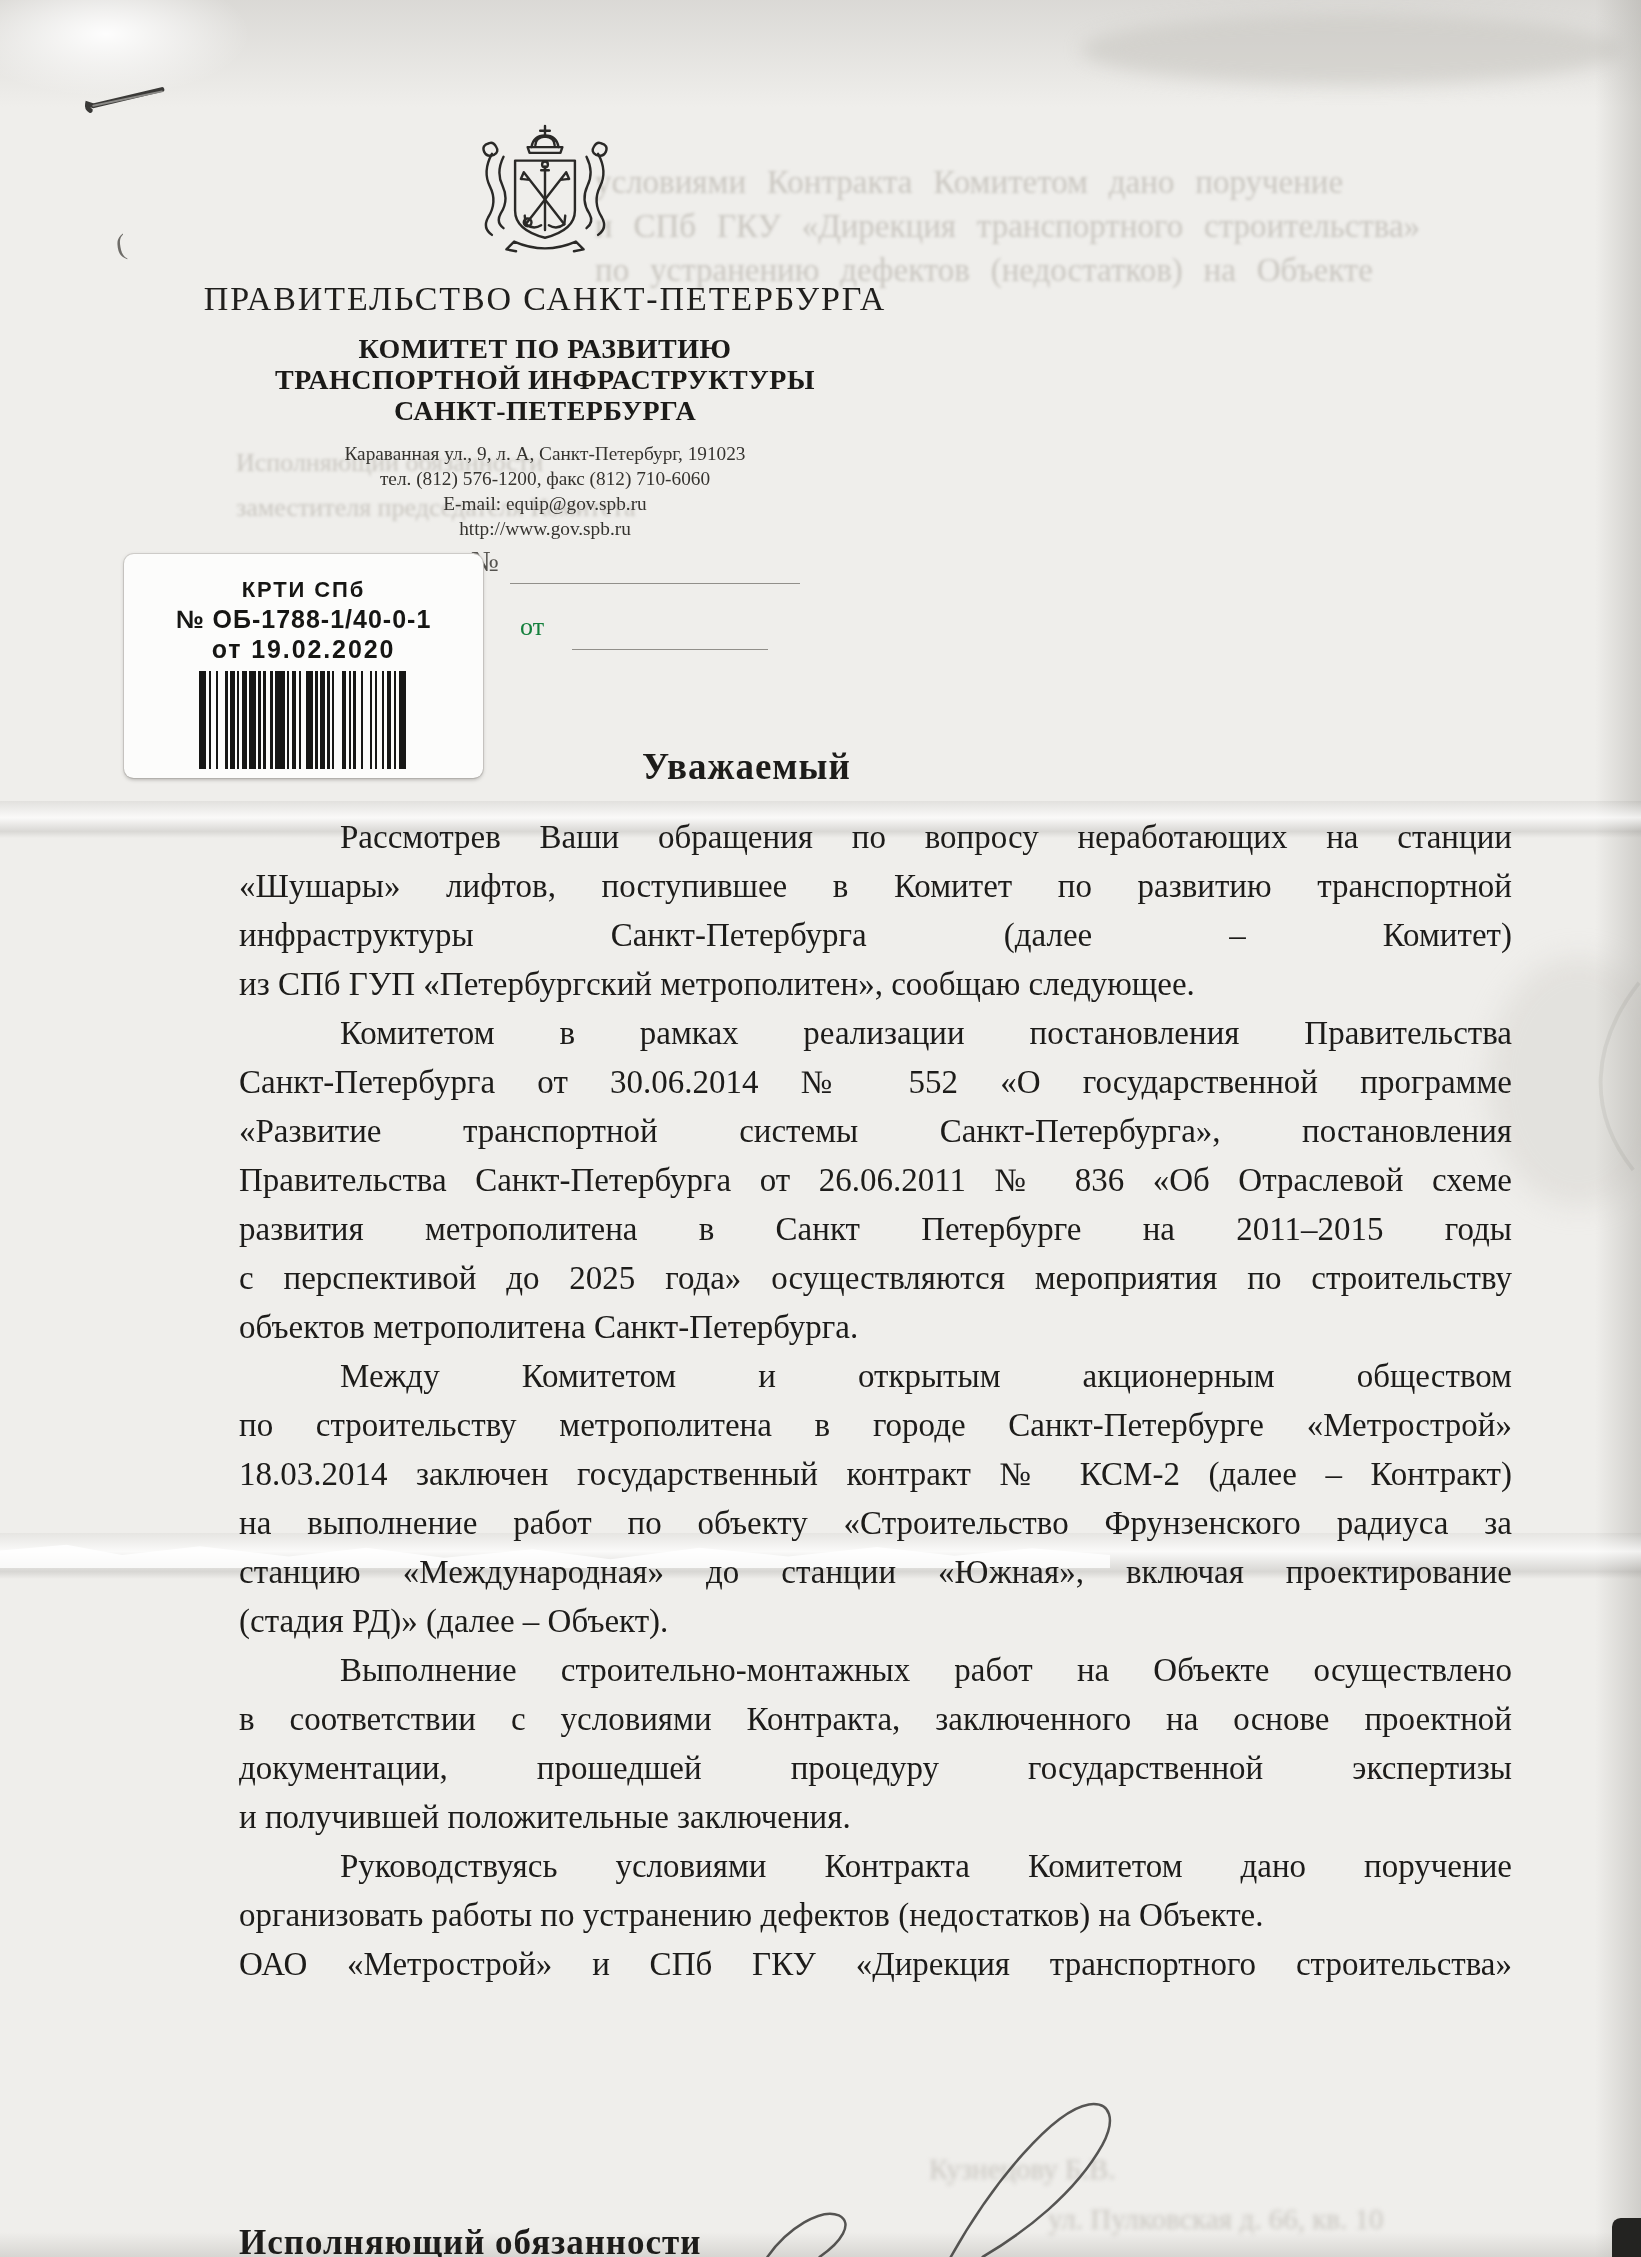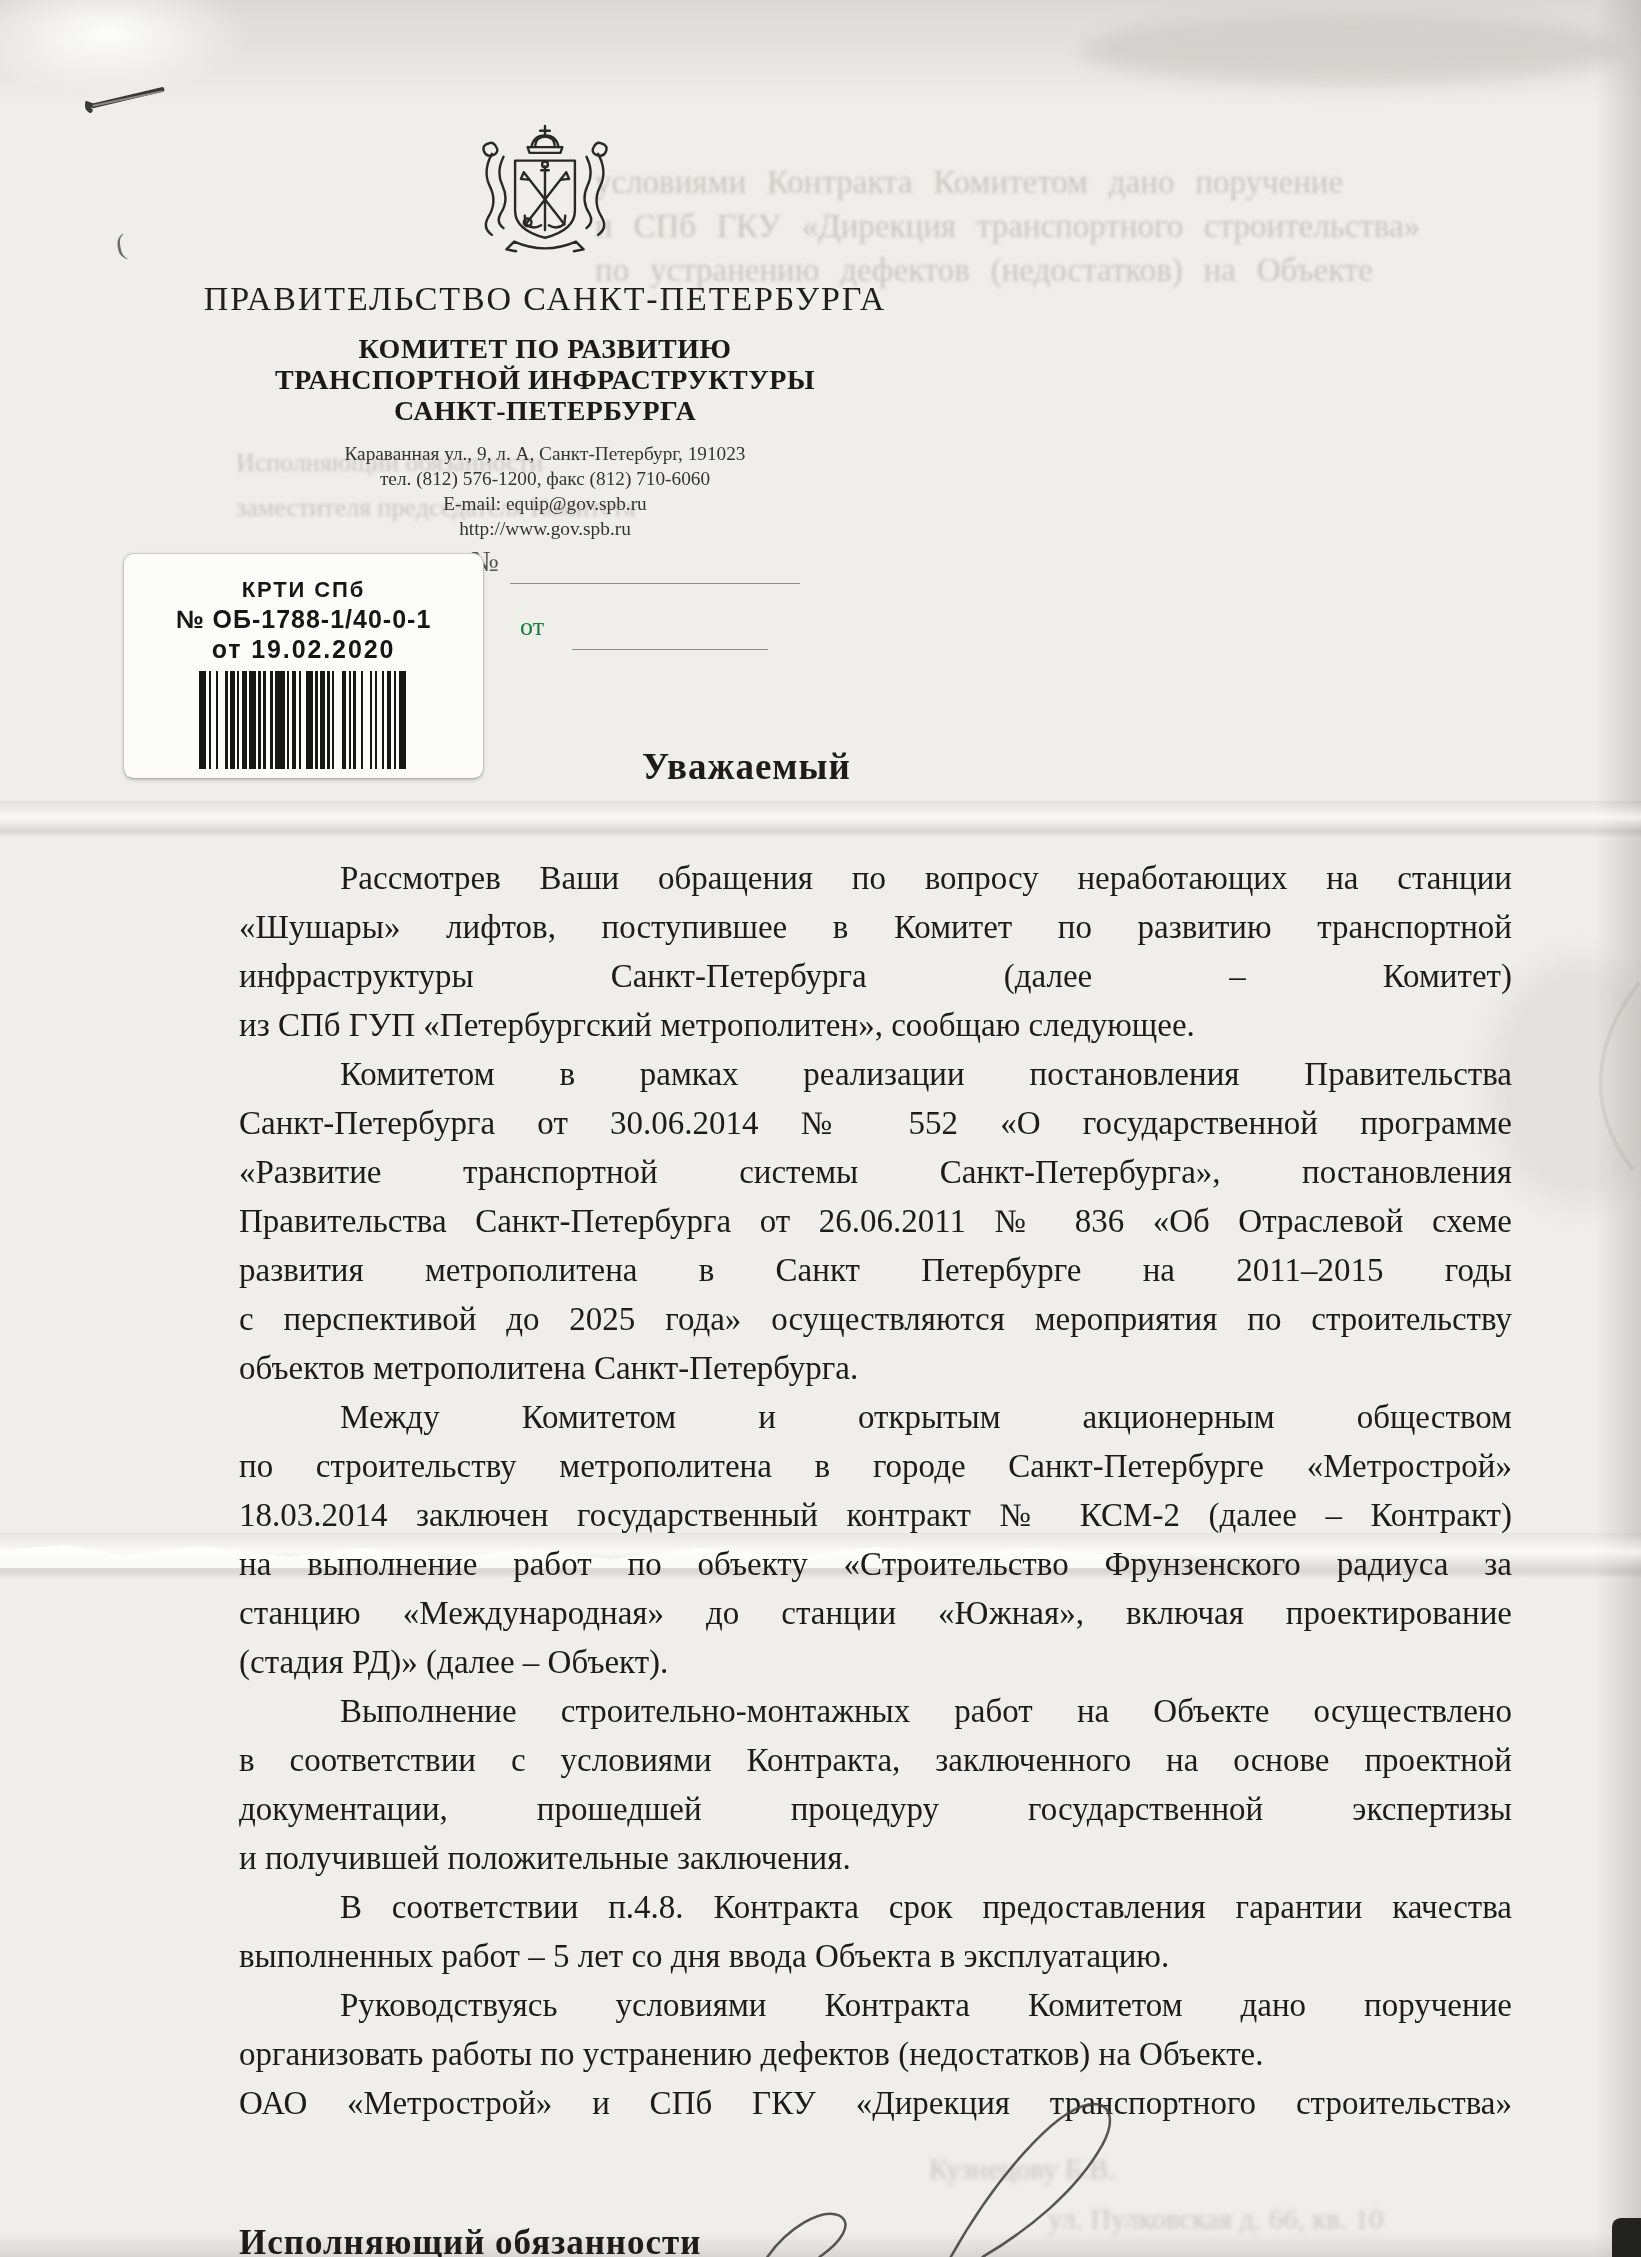--- a/index.html
+++ b/index.html
@@ -47,21 +47,21 @@
     text-align:center;font-family:"Liberation Sans", sans-serif;font-weight:bold;color:#161614;}
   .stamp-org{margin-top:23px;font-size:22px;letter-spacing:1.9px;}
   .stamp-num{margin-top:1.9px;font-size:25px;letter-spacing:1px;}
   .stamp-date{margin-top:1px;font-size:25px;letter-spacing:1.9px;}
   .barcode{display:flex;width:209px;height:98px;margin:6.8px auto 0 auto;}
   .barcode div{height:100%;}
   .bar-d{background:#171716;}
   .bar-l{background:transparent;}
   
   .salutation{position:absolute;left:628px;top:745px;font-size:37px;font-weight:bold;letter-spacing:1px;margin-left:14px;}
-  .body-block{position:absolute;left:239px;top:854px;width:1273px;font-size:33px;line-height:49px;}
+  .body-block{position:absolute;left:239px;top:813px;width:1273px;font-size:33px;line-height:49px;}
   .line{text-align:justify;text-align-last:justify;height:49px;overflow:visible;}
   .line.first{text-indent:101px;}
   .line.plast{text-align-last:left;}
   .signoff{position:absolute;left:239px;top:2223px;font-size:35px;font-weight:bold;letter-spacing:1px;}
   
   .bleed{position:absolute;color:#c9c6c0;filter:blur(1.5px);}
   .bleed-top{left:595px;top:160px;width:956px;font-size:33px;line-height:44px;word-spacing:12.6px;}
   .bleed-mid{left:236px;top:440px;font-size:26px;line-height:45px;filter:blur(1.8px);}
   .bleed-b1{left:929px;top:2153px;font-size:29px;filter:blur(1.9px);}
   .bleed-b2{left:1048px;top:2203px;font-size:29px;filter:blur(1.9px);}
@@ -244,24 +244,20 @@
         <div class="line">станцию «Международная» до станции «Южная», включая проектирование</div>
         <div class="line plast">(стадия РД)» (далее – Объект).</div>
       </div>
       <div>
         <div class="line first">Выполнение строительно-монтажных работ на Объекте осуществлено</div>
         <div class="line">в соответствии с условиями Контракта, заключенного на основе проектной</div>
         <div class="line">документации, прошедшей процедуру государственной экспертизы</div>
         <div class="line plast">и получившей положительные заключения.</div>
       </div>
       <div>
-        <div class="line first">В соответствии п.4.8. Контракта срок предоставления гарантии качества</div>
-        <div class="line plast">выполненных работ – 5 лет со дня ввода Объекта в эксплуатацию.</div>
-      </div>
-      <div>
         <div class="line first">Руководствуясь условиями Контракта Комитетом дано поручение</div>
         <div class="line plast">организовать работы по устранению дефектов (недостатков) на Объекте.</div>
         <div class="line">ОАО «Метрострой» и СПб ГКУ «Дирекция транспортного строительства»</div>
       </div>
     </div>
 
   <div class="signoff">Исполняющий обязанности</div>
 
   <svg class="overlay" width="1641" height="2257" viewBox="0 0 1700 2338">
     <g fill="none" stroke="#454442" stroke-width="2.6" opacity="0.9" stroke-linecap="round">

